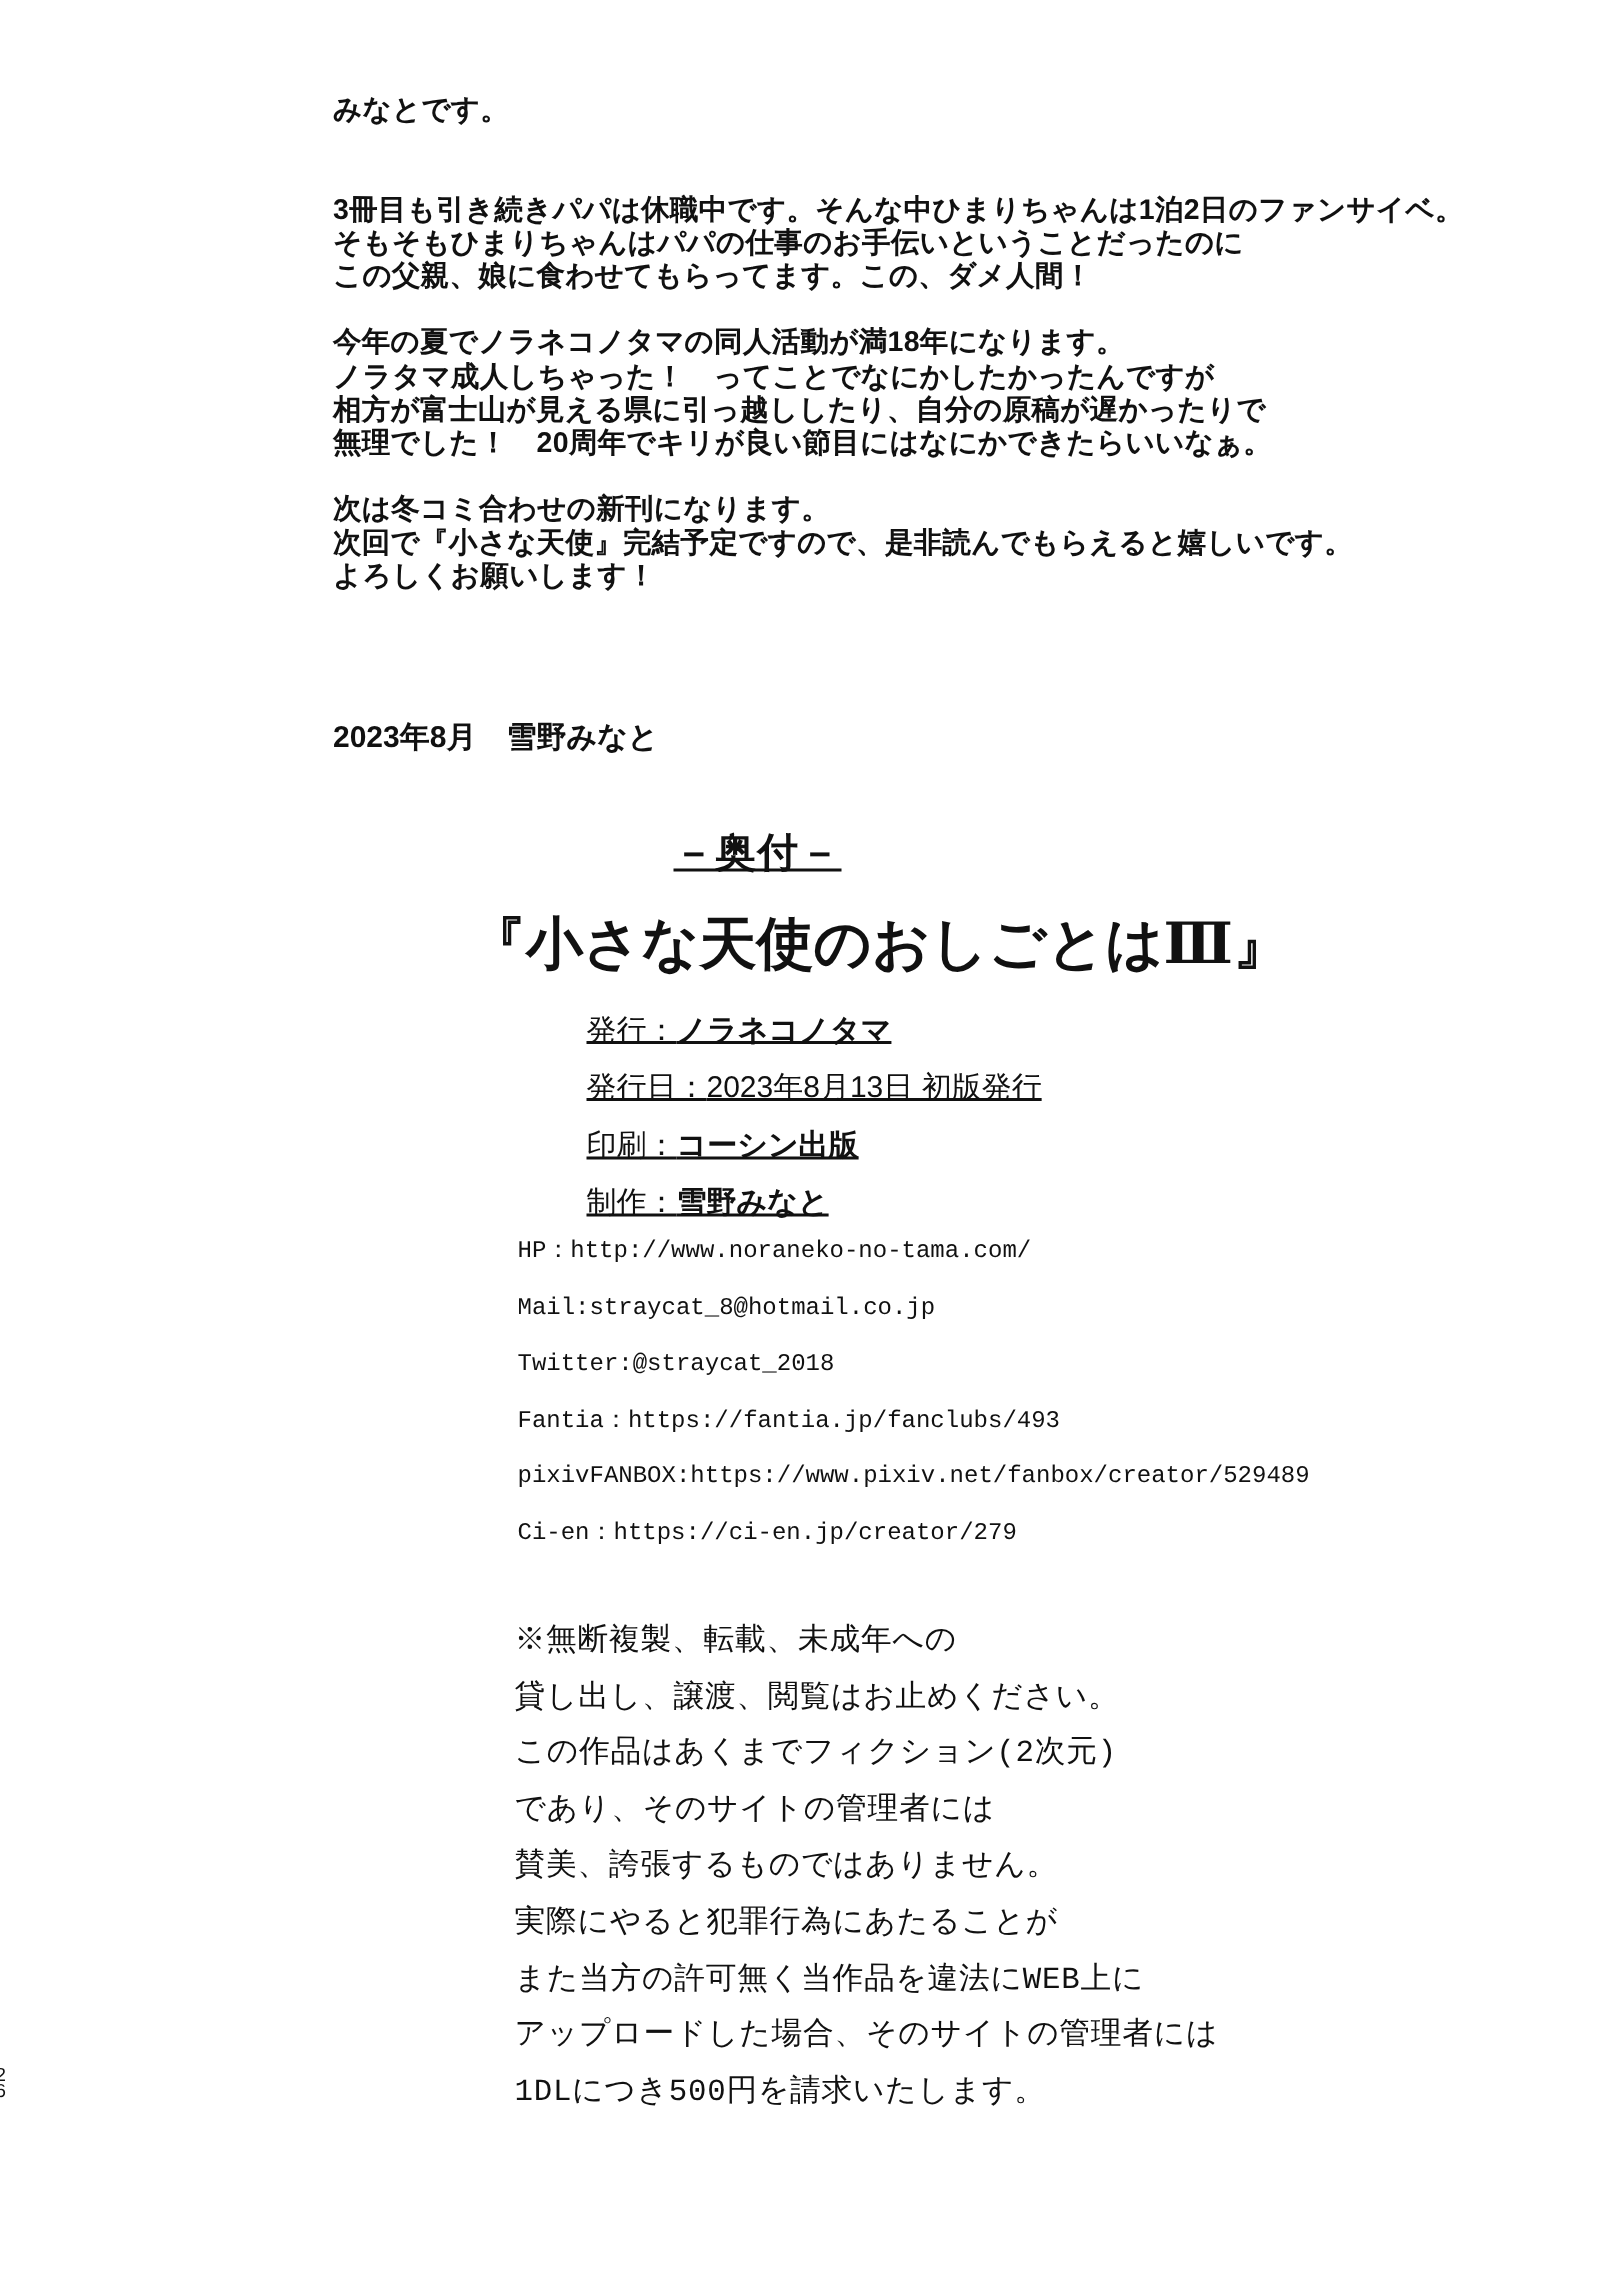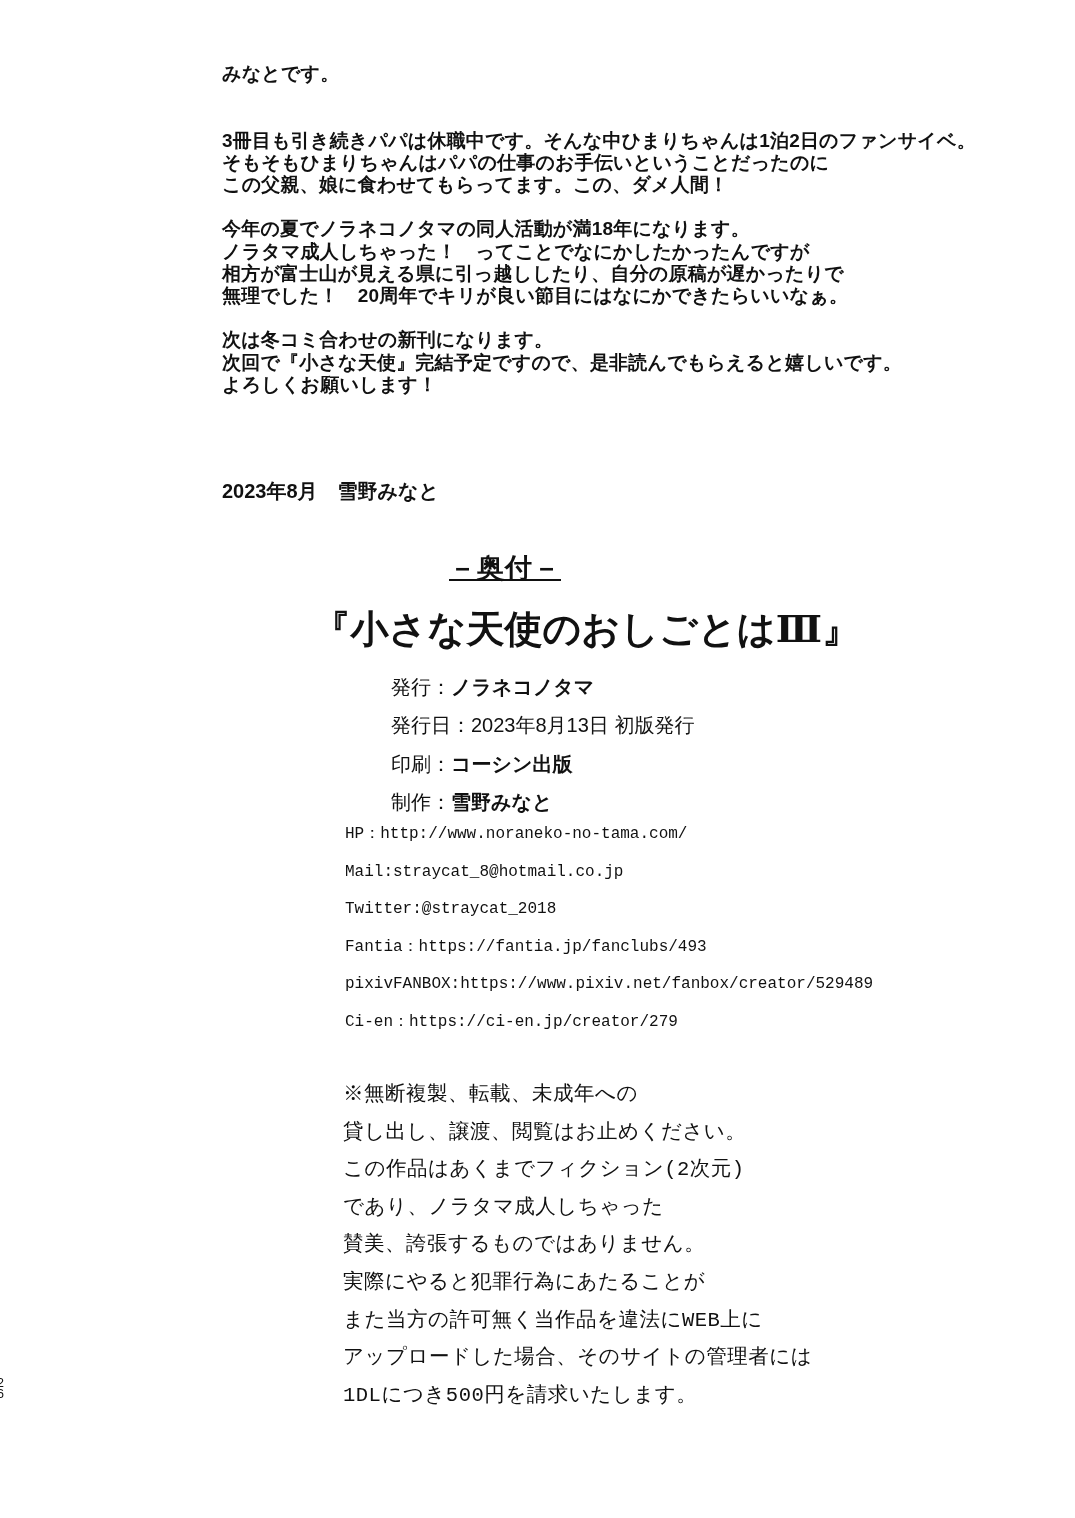--- a/index.html
+++ b/index.html
@@ -28,21 +28,21 @@
     left:305px;top:550px;width:400px;text-align:center;
     font-size:27px;font-weight:700;letter-spacing:1px;white-space:pre;text-decoration:underline;
   }
   .colophon-title{
     left:260px;top:604px;width:600px;text-align:right;
     font-family:"Liberation Serif","DejaVu Serif",serif;
     font-size:38px;font-weight:700;white-space:pre;
   }
 
   .publication{left:391px;top:668px;font-size:20px;line-height:38.4px;}
-  .pub-row{height:38.4px;white-space:pre;}
+  .pub-row{height:38.4px;white-space:pre;text-decoration:underline;}
   .pub-value-bold{font-weight:700;}
   .pub-value-semibold{font-weight:600;}
 
   .contacts{
     left:345px;top:816px;
     font-family:"Liberation Mono","DejaVu Sans Mono",monospace;
     font-size:16px;line-height:37.6px;
   }
   .contact-line{height:37.6px;white-space:pre;}
 
@@ -100,21 +100,21 @@
     <div class="contact-line">Twitter:@straycat_2018</div>
     <div class="contact-line">Fantia：https://fantia.jp/fanclubs/493</div>
     <div class="contact-line">pixivFANBOX:https://www.pixiv.net/fanbox/creator/529489</div>
     <div class="contact-line">Ci-en：https://ci-en.jp/creator/279</div>
   </div>
 
 <div class="abs disclaimer">
     <div class="disclaimer-line">※無断複製、転載、未成年への</div>
     <div class="disclaimer-line">貸し出し、譲渡、閲覧はお止めください。</div>
     <div class="disclaimer-line">この作品はあくまでフィクション(2次元)</div>
-    <div class="disclaimer-line">であり、ノラタマ成人しちゃった</div>
+    <div class="disclaimer-line">であり、そのサイトの管理者には</div>
     <div class="disclaimer-line">賛美、誇張するものではありません。</div>
     <div class="disclaimer-line">実際にやると犯罪行為にあたることが</div>
     <div class="disclaimer-line">また当方の許可無く当作品を違法にWEB上に</div>
     <div class="disclaimer-line">アップロードした場合、そのサイトの管理者には</div>
     <div class="disclaimer-line">1DLにつき500円を請求いたします。</div>
   </div>
 
 <div class="abs page-number">26</div>
 
 </body></html>

